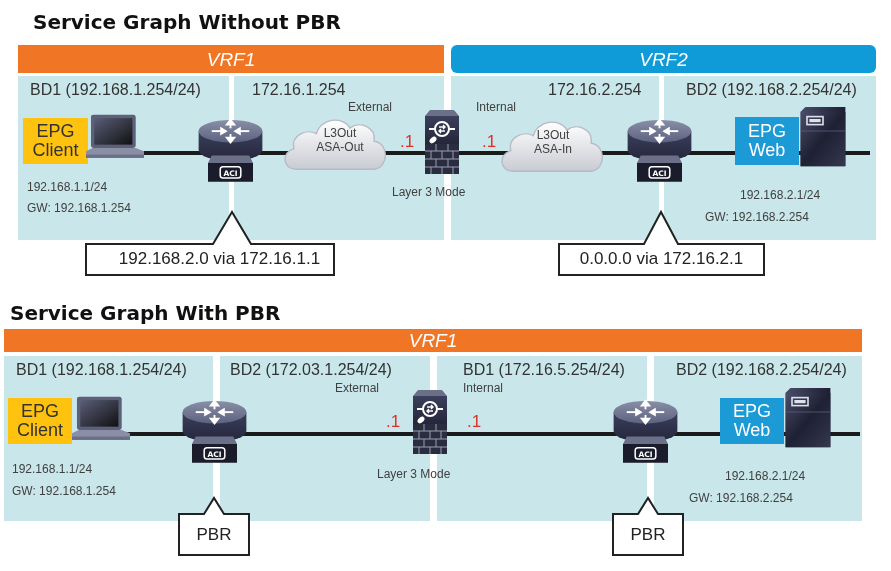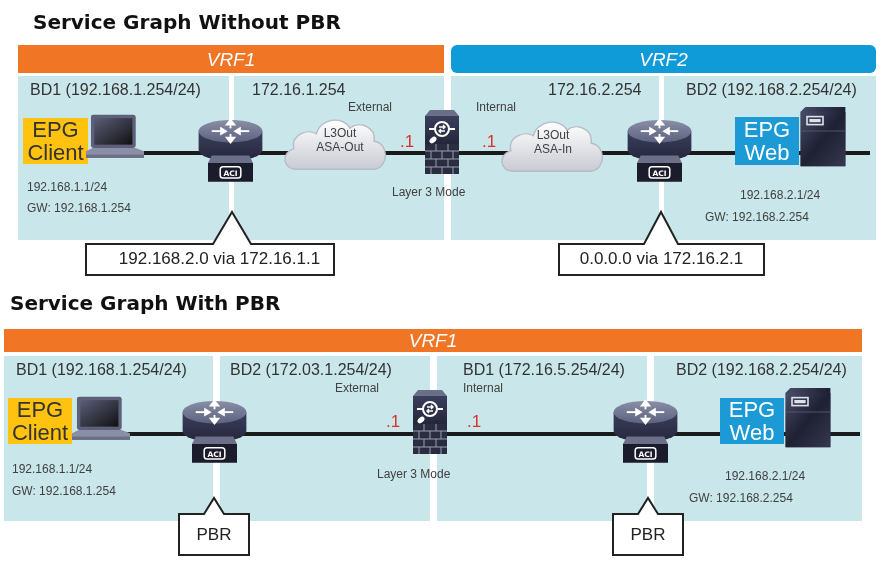--- a/index.html
+++ b/index.html
@@ -8,21 +8,21 @@
   .abs { position: absolute; }
   .heading { font-family: "DejaVu Sans", sans-serif; font-weight: bold; font-size: 20px; color: #111; }
   .vrf { color: #fff; font-size: 19px; text-align: center; line-height: 1; display: flex; align-items: center; justify-content: center; font-style: italic; }
   .vrf-orange { background: #f07524; }
   .vrf-blue { background: #0f9bd7; }
   .panel { background: #c9e7ea; }
   .lbl { font-size: 16px; color: #333; white-space: nowrap; line-height: 1; }
   .lbl-lg { font-size: 12px; color: #404040; white-space: nowrap; line-height: 1.2; }
   .red { color: #e0302a; font-size: 17px; line-height: 1; }
   .link { background: #1a1a1a; height: 4px; }
-  .epg { font-size: 22px; line-height: 1.05; text-align: center; display: flex; flex-direction: column; justify-content: center; }
+  .epg { font-size: 18px; line-height: 1.05; text-align: center; display: flex; flex-direction: column; justify-content: center; }
   .epg-yellow { background: #ffc20e; color: #333; }
   .epg-blue { background: #1b9ad6; color: #fff; }
   svg { overflow: visible; }
 </style>
 </head>
 <body>
 
 <svg width="0" height="0" style="position:absolute">
   <defs>
     <linearGradient id="gTop" x1="0" y1="0" x2="0" y2="1">
@@ -187,21 +187,21 @@
 <svg class="abs" style="left:85px;top:208px;" width="250" height="70">
   <path d="M1 36 L128 36 L147 4 L166 36 L249 36 L249 67 L1 67 Z" fill="#fff" stroke="#222" stroke-width="2"></path>
 </svg>
 <div class="abs" style="left:86px;top:244px;width:267px;height:30px;display:flex;align-items:center;justify-content:center;font-size:17px;color:#222;">192.168.2.0 via 172.16.1.1</div>
 
 <svg class="abs" style="left:558px;top:208px;" width="210" height="70">
   <path d="M1 36 L86 36 L103 4 L120 36 L206 36 L206 67 L1 67 Z" fill="#fff" stroke="#222" stroke-width="2"></path>
 </svg>
 <div class="abs" style="left:559px;top:244px;width:205px;height:30px;display:flex;align-items:center;justify-content:center;font-size:17px;color:#222;">0.0.0.0 via 172.16.2.1</div>
 
-<div class="abs heading" style="left:10px;top:291px;">Service Graph With PBR</div>
+<div class="abs heading" style="left:10px;top:301px;">Service Graph With PBR</div>
 
 <div class="abs vrf vrf-orange" style="left:4px;top:329px;width:858px;height:23px;">VRF1</div>
 
 <div class="abs panel" style="left:4px;top:356px;width:209px;height:165px;"></div>
 <div class="abs panel" style="left:220px;top:356px;width:210px;height:165px;"></div>
 <div class="abs panel" style="left:437px;top:356px;width:210px;height:165px;"></div>
 <div class="abs panel" style="left:654px;top:356px;width:208px;height:165px;"></div>
 
 <div class="abs lbl" style="left:16px;top:362px;">BD1 (192.168.1.254/24)</div>
 <div class="abs lbl" style="left:230px;top:362px;">BD2 (172.03.1.254/24)</div>

